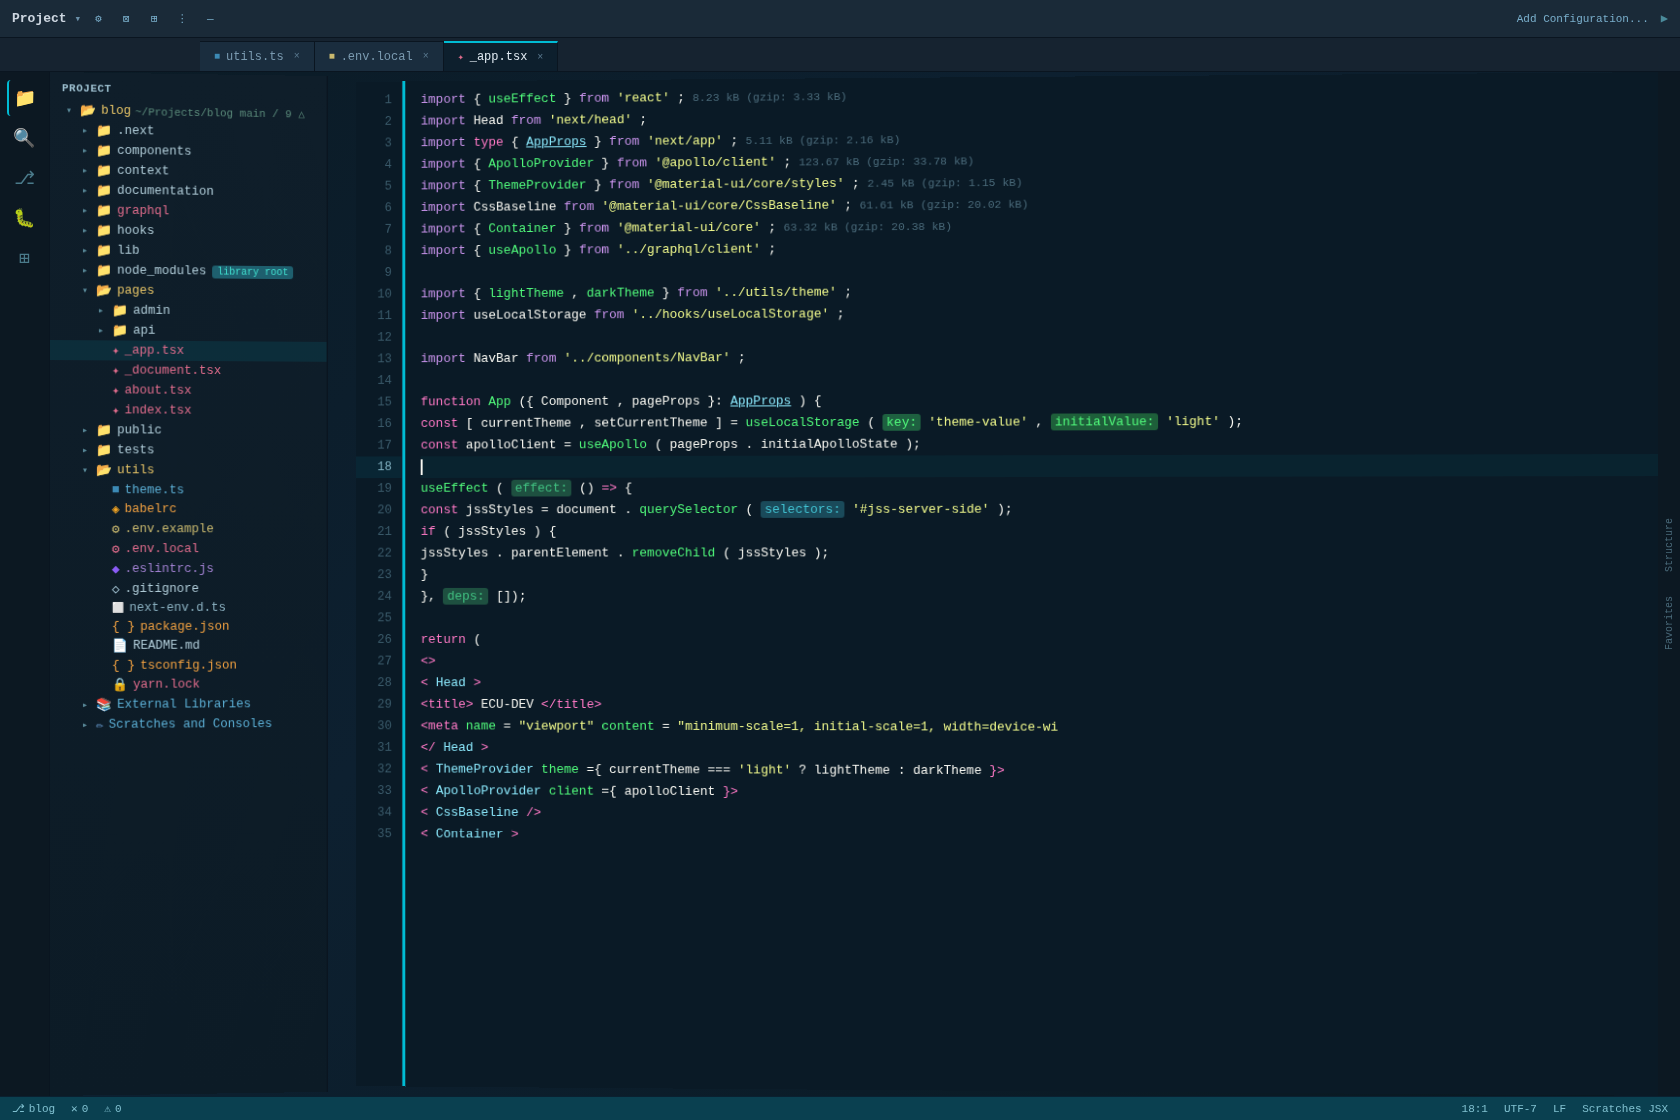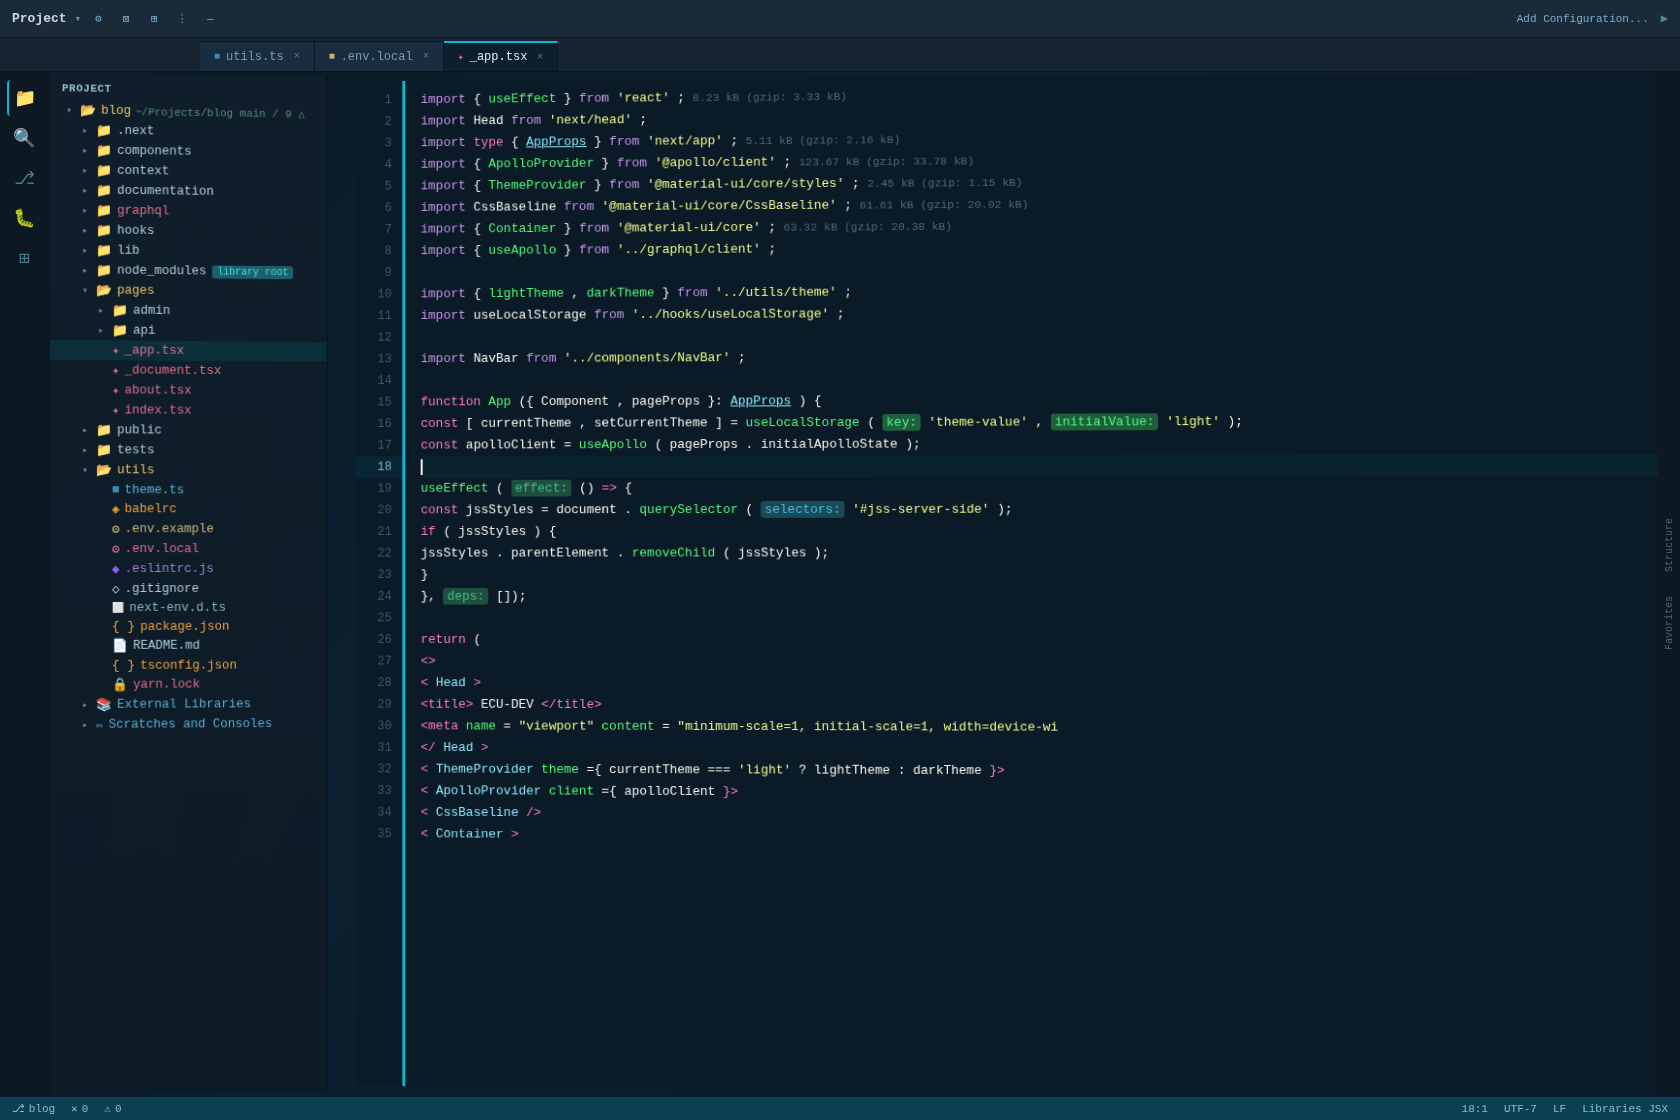--- a/index.html
+++ b/index.html
@@ -1010,16 +1010,16 @@
     <div class="status-item" style="margin-left:auto;">
       <span>18:1</span>
     </div>
     <div class="status-item">
       <span>UTF-7</span>
     </div>
     <div class="status-item">
       <span>LF</span>
     </div>
     <div class="status-item">
-      <span>Libraries JSX</span>
+      <span>Scratches JSX</span>
     </div>
   </div>
 </div>
 
 </body></html>

